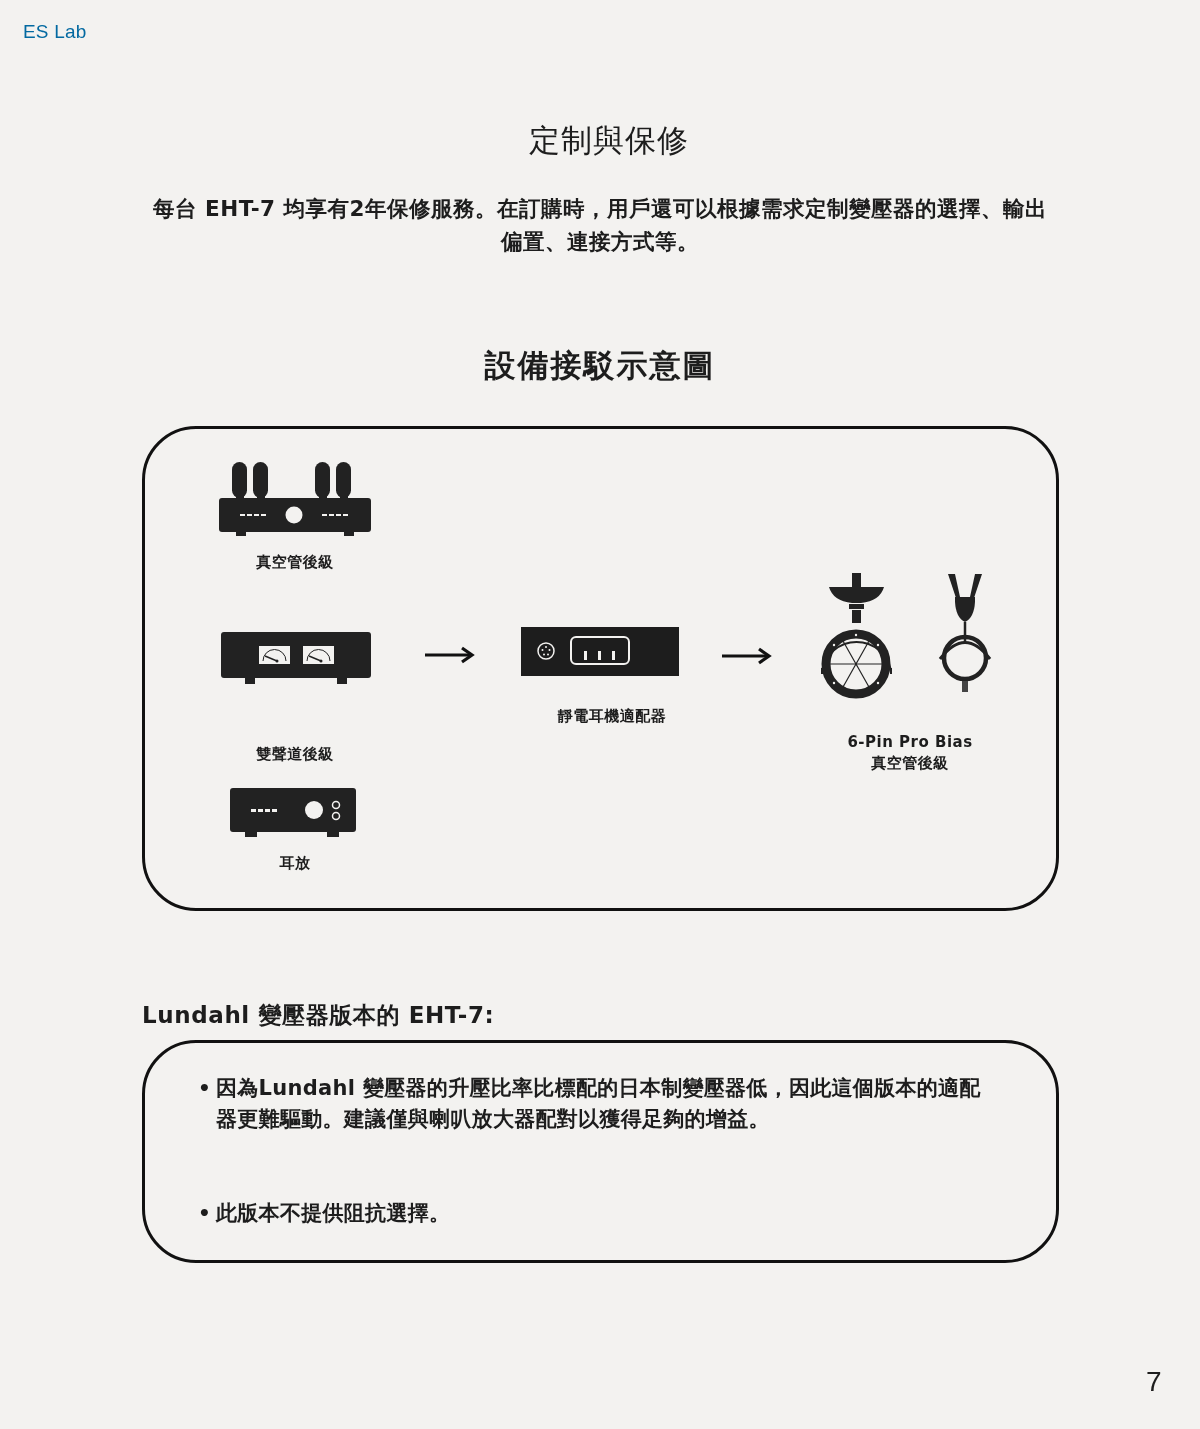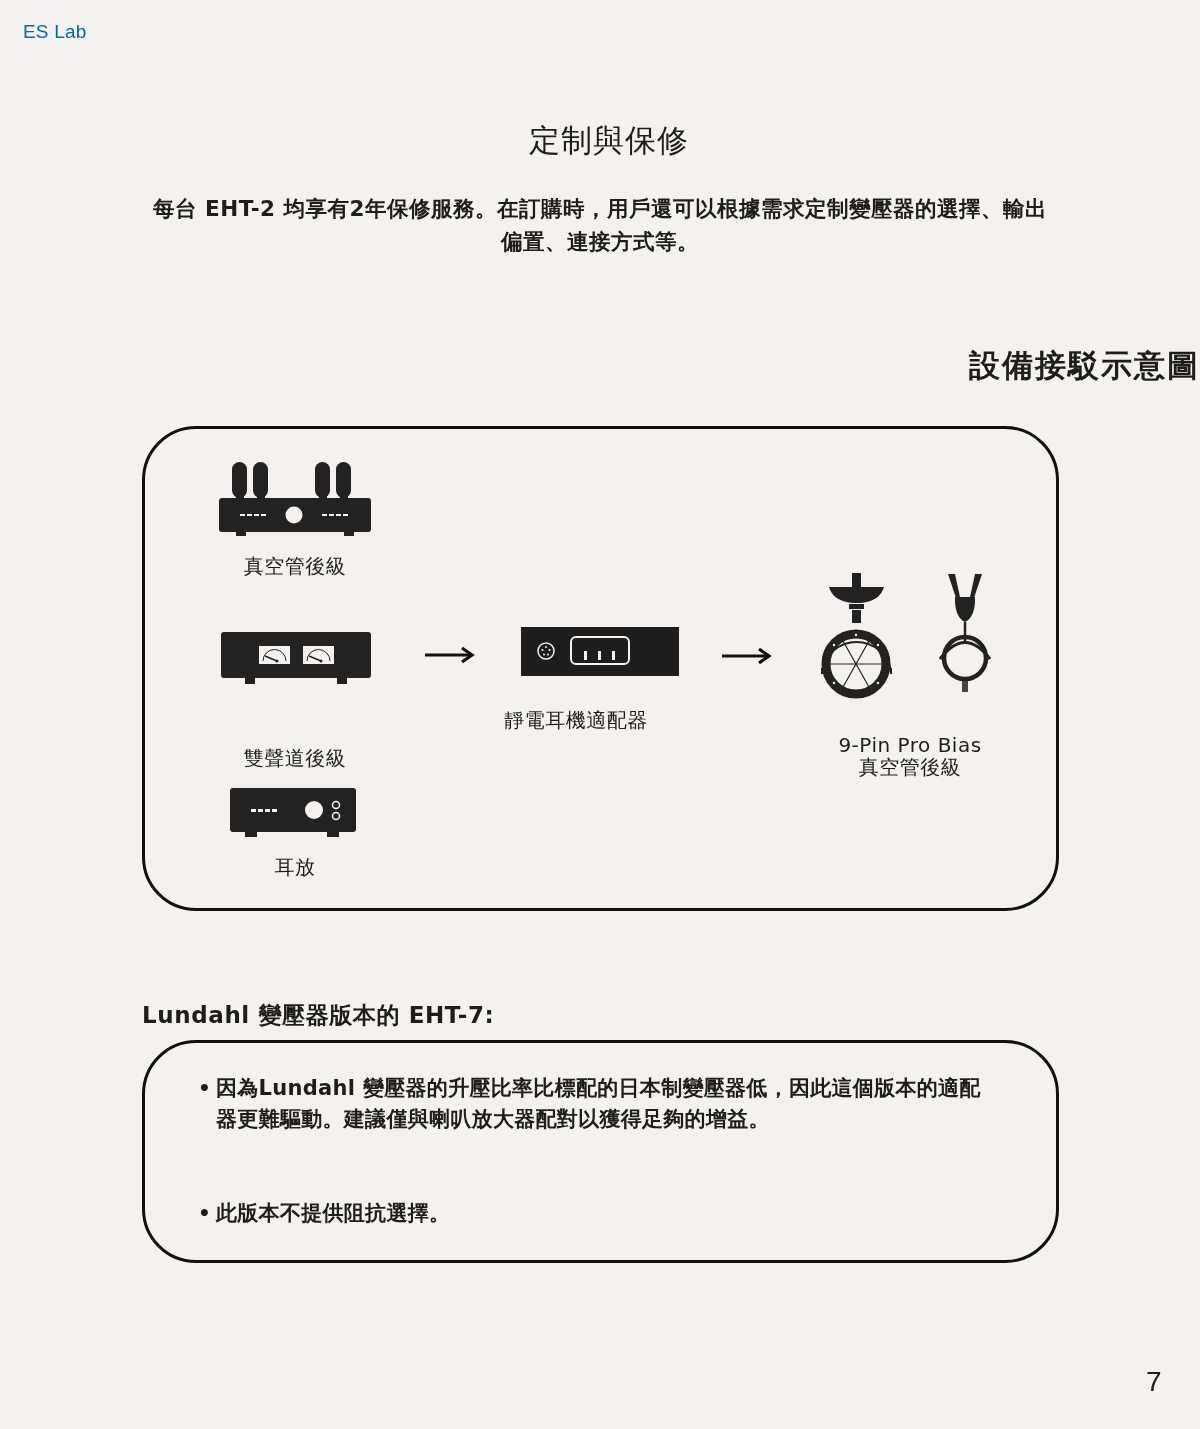--- a/index.html
+++ b/index.html
@@ -4,44 +4,44 @@
 <style>
   * { margin: 0; padding: 0; box-sizing: border-box; }
   html, body { width: 1200px; height: 1429px; background: #f3f2f0; overflow: hidden; }
   body { position: relative; font-family: "DejaVu Sans", "Liberation Sans", sans-serif; color: #1d1d1d; }
 
   .brand { position: absolute; left: 23px; top: 21px; font-size: 19px; letter-spacing: 0.2px; color: #0369a1; font-family: "Liberation Sans", "DejaVu Sans", sans-serif; }
   .page-num { position: absolute; left: 1146px; top: 1366px; font-size: 28px; color: #1d1d1d; font-family: "Liberation Sans", "DejaVu Sans", sans-serif; }
 
   .title { position: absolute; left: 9px; width: 1200px; text-align: center; top: 120px; font-size: 31px; font-weight: normal; letter-spacing: 1px; }
   .intro { position: absolute; left: 150px; width: 900px; text-align: center; top: 192px; font-size: 21.5px; line-height: 33px; font-weight: bold; letter-spacing: 0.5px; }
-  .subtitle { position: absolute; left: 0; width: 1200px; text-align: right; top: 345px; font-size: 31px; letter-spacing: 2px; }
+  .subtitle { position: absolute; left: 0; width: 1200px; text-align: center; top: 345px; font-size: 31px; letter-spacing: 2px; }
 
   .diagram-box { position: absolute; left: 142px; top: 426px; width: 917px; height: 485px; border: 3.5px solid #111; border-radius: 54px; }
   .info-box { position: absolute; left: 142px; top: 1040px; width: 917px; height: 223px; border: 3.5px solid #111; border-radius: 54px; }
 
   .device { position: absolute; }
   .device svg { display: block; }
-  .dlabel { position: absolute; font-size: 20px; font-weight: normal; text-align: center; letter-spacing: 0.5px; white-space: nowrap; }
+  .dlabel { position: absolute; font-size: 15px; font-weight: bold; text-align: center; letter-spacing: 0.5px; white-space: nowrap; }
 
   .arrow { position: absolute; }
 
   .lundahl-heading { position: absolute; left: 142px; top: 1000px; font-size: 23px; font-weight: bold; letter-spacing: 0.6px; font-family: "DejaVu Sans", sans-serif; }
 
   .bullet { position: absolute; left: 198px; font-size: 21px; font-weight: bold; line-height: 31px; letter-spacing: 0.3px; display: flex; }
   .bullet .dot { width: 18px; flex: none; font-size: 20px; }
   .bullet .txt { width: 770px; }
 </style>
 </head>
 <body>
 
 <div class="brand">ES Lab</div>
 
 <h1 class="title">定制與保修</h1>
-<p class="intro">每台 EHT-2 均享有2年保修服務。在訂購時，用戶還可以根據需求定制變壓器的選擇、輸出偏置、連接方式等。</p>
+<p class="intro">每台 EHT-7 均享有2年保修服務。在訂購時，用戶還可以根據需求定制變壓器的選擇、輸出偏置、連接方式等。</p>
 
 <h2 class="subtitle">設備接駁示意圖</h2>
 
 <div class="diagram-box"></div>
 
 <div class="device" style="left:218px; top:462px;">
   <svg width="154" height="76" viewBox="0 0 154 76">
     <rect x="14" y="0" width="15" height="36" rx="7.5" fill="#222"></rect>
     <rect x="35" y="0" width="15" height="36" rx="7.5" fill="#222"></rect>
     <rect x="97" y="0" width="15" height="36" rx="7.5" fill="#222"></rect>
@@ -118,21 +118,21 @@
     <circle cx="21.5" cy="23" r="1" fill="#f3f2f0"></circle>
     <circle cx="28.5" cy="23" r="1" fill="#f3f2f0"></circle>
     <circle cx="23" cy="27.5" r="1" fill="#f3f2f0"></circle>
     <circle cx="27" cy="27.5" r="1" fill="#f3f2f0"></circle>
     <rect x="50" y="10" width="58" height="27" rx="5" fill="none" stroke="#f3f2f0" stroke-width="2"></rect>
     <rect x="63" y="24" width="3" height="9" fill="#f3f2f0"></rect>
     <rect x="77" y="24" width="3" height="9" fill="#f3f2f0"></rect>
     <rect x="91" y="24" width="3" height="9" fill="#f3f2f0"></rect>
   </svg>
 </div>
-<div class="dlabel" style="left:476px; width:200px; top:707px;">靜電耳機適配器</div>
+<div class="dlabel" style="left:512px; width:200px; top:707px;">靜電耳機適配器</div>
 
 <div class="arrow" style="left:721px; top:646px;">
   <svg width="52" height="20" viewBox="0 0 52 20">
     <line x1="1" y1="10" x2="46" y2="10" stroke="#111" stroke-width="3"></line>
     <polyline points="38,3 48,10 38,17" fill="none" stroke="#111" stroke-width="3.2" stroke-linejoin="miter"></polyline>
   </svg>
 </div>
 
 <div class="device" style="left:816px; top:571px;">
   <svg width="80" height="128" viewBox="0 0 80 128">
@@ -166,21 +166,21 @@
     <path d="M38 27 L34 26 L39 3 L46 3 Z" fill="#222"></path>
     <rect x="19" y="26" width="20" height="5" fill="#222"></rect>
     <path d="M19 31 L39 31 Q38 47 29 51 Q20 47 19 31 Z" fill="#222"></path>
     <line x1="29" y1="51" x2="29" y2="72" stroke="#222" stroke-width="2.5"></line>
     <circle cx="29" cy="87" r="21" fill="none" stroke="#222" stroke-width="4.5"></circle>
     <path d="M4 88 Q29 55 54 88" fill="none" stroke="#222" stroke-width="3"></path>
     <rect x="26" y="110" width="6" height="11" fill="#444"></rect>
   </svg>
 </div>
 
-<div class="dlabel" style="left:810px; width:200px; top:733px;">9-Pin Pro Bias</div>
+<div class="dlabel" style="left:810px; width:200px; top:733px;">6-Pin Pro Bias</div>
 <div class="dlabel" style="left:810px; width:200px; top:754px;">真空管後級</div>
 
 <div class="lundahl-heading">Lundahl 變壓器版本的 EHT-7:</div>
 
 <div class="info-box"></div>
 
 <div class="bullet" style="top:1073px;">
   <span class="dot">•</span>
   <span class="txt">因為Lundahl 變壓器的升壓比率比標配的日本制變壓器低，因此這個版本的適配器更難驅動。建議僅與喇叭放大器配對以獲得足夠的增益。</span>
 </div>

